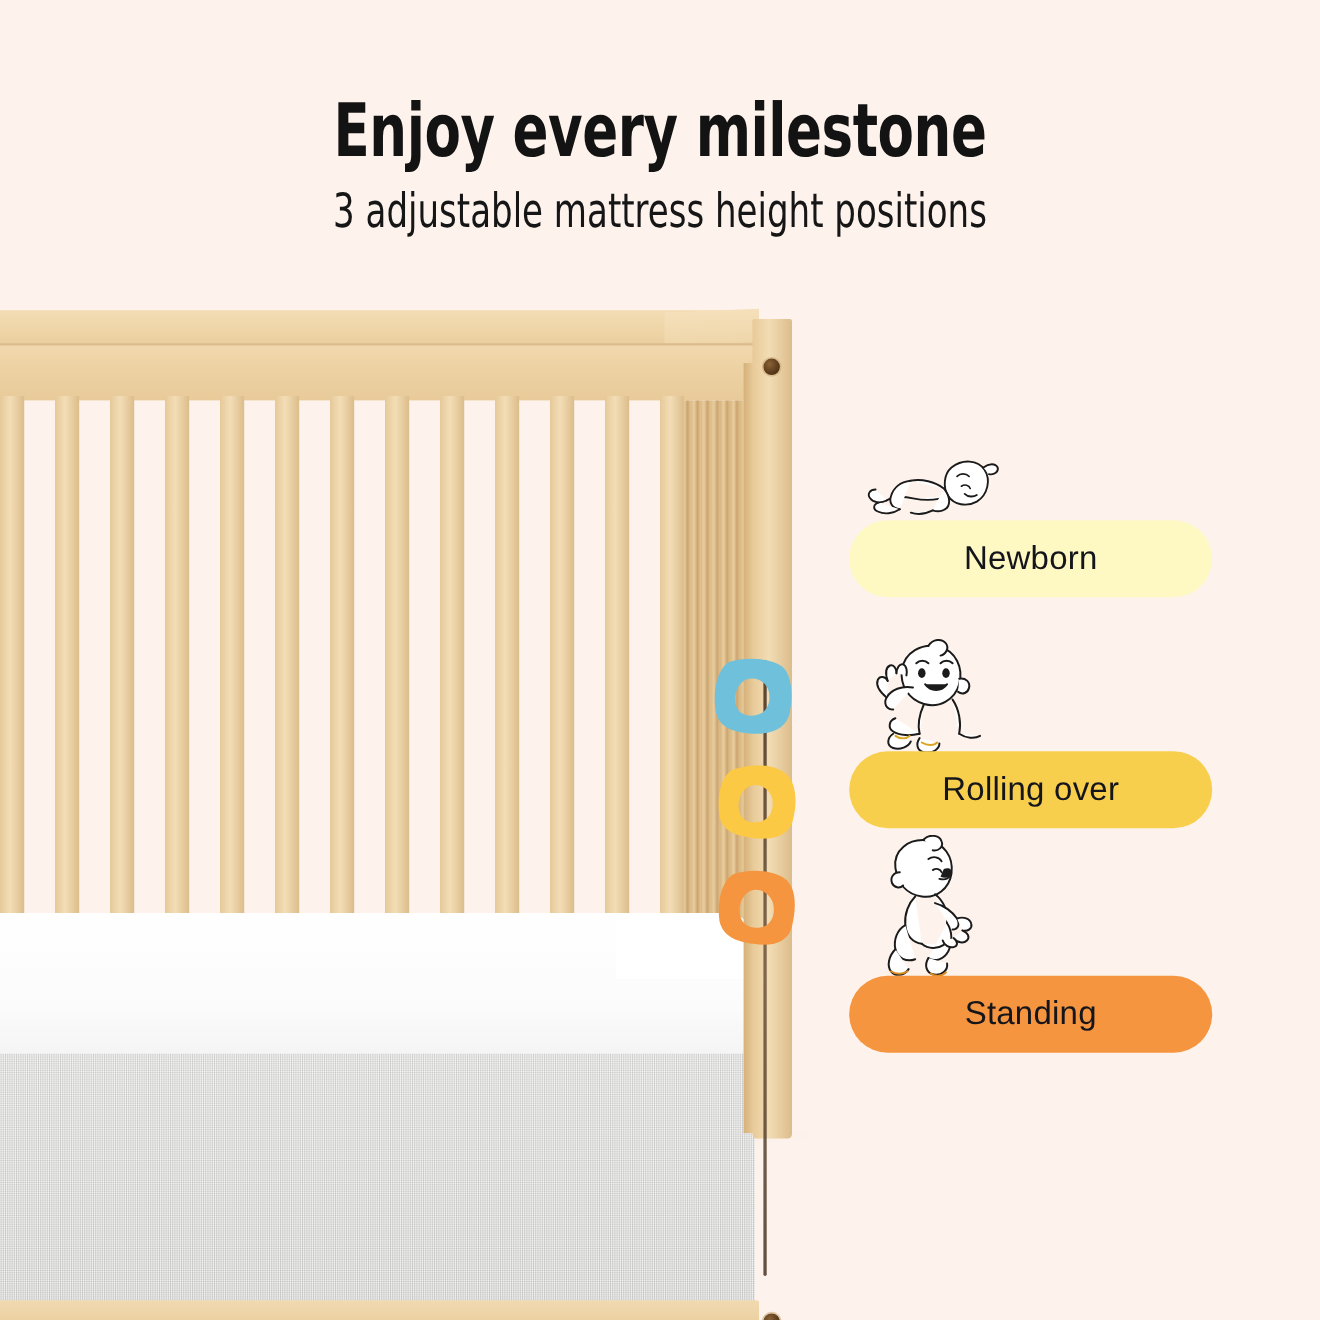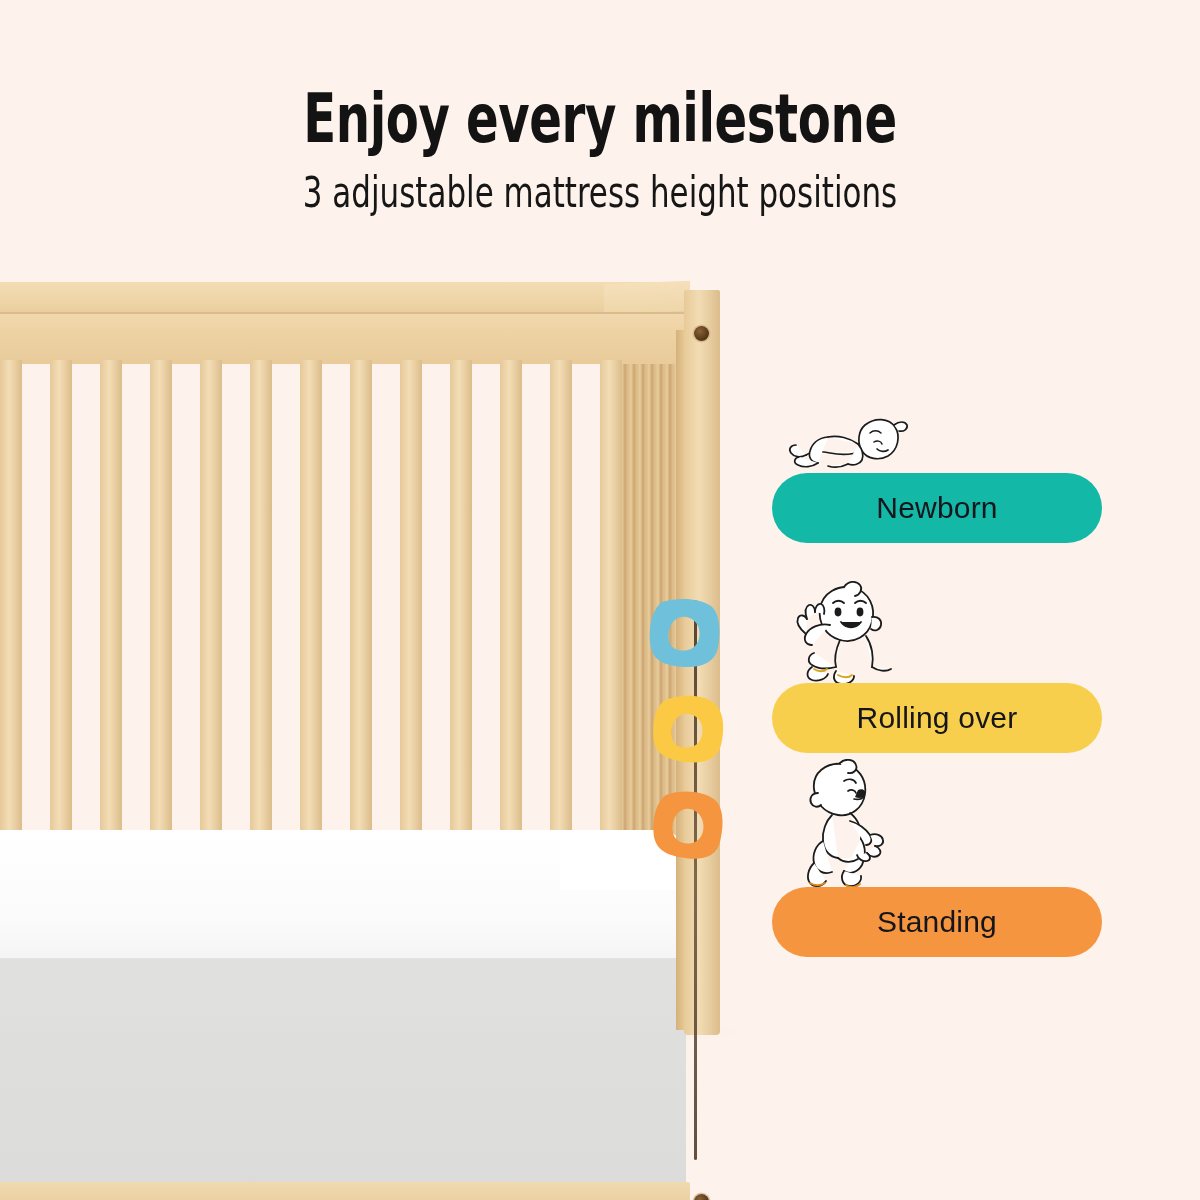--- a/index.html
+++ b/index.html
@@ -364,21 +364,21 @@
           <path d="M36,52 C30,56 22,57 16,54 C11,52 12,47 17,46"></path>
           <path d="M76,33 C80,38 82,44 80,49 C78,53 72,55 66,53"></path>
           <path d="M66,53 C60,56 52,57 46,55"></path>
           <path d="M95,38 C98,41 103,41 106,39"></path>
         </g>
         <g fill="none" stroke="#1b1b1b" stroke-width="1.5" stroke-linecap="round">
           <path d="M92,31 C95,29 99,30 100,33"></path>
           <path d="M88,22 C91,19 96,19 99,22"></path>
         </g>
       </svg>
-      <div class="pill" style="background:#14b8a6">
+      <div class="pill" style="background:#fef9c3">
         <span class="pill-label">Newborn</span>
       </div>
     </div>
 
     <div class="pill-group g3">
       <svg class="pill-figure f3" viewBox="0 0 104 136">
         <g fill="#ffffff" stroke="#1b1b1b" stroke-width="1.8" stroke-linecap="round" stroke-linejoin="round">
           <path d="M26,30 C24,14 38,3 55,5 C70,7 79,20 77,35
                    C75,49 63,58 50,56 C36,54 28,44 26,30 Z"></path>
           <path d="M52,4 C57,-1 66,0 68,6 C70,11 65,15 60,14"></path>

